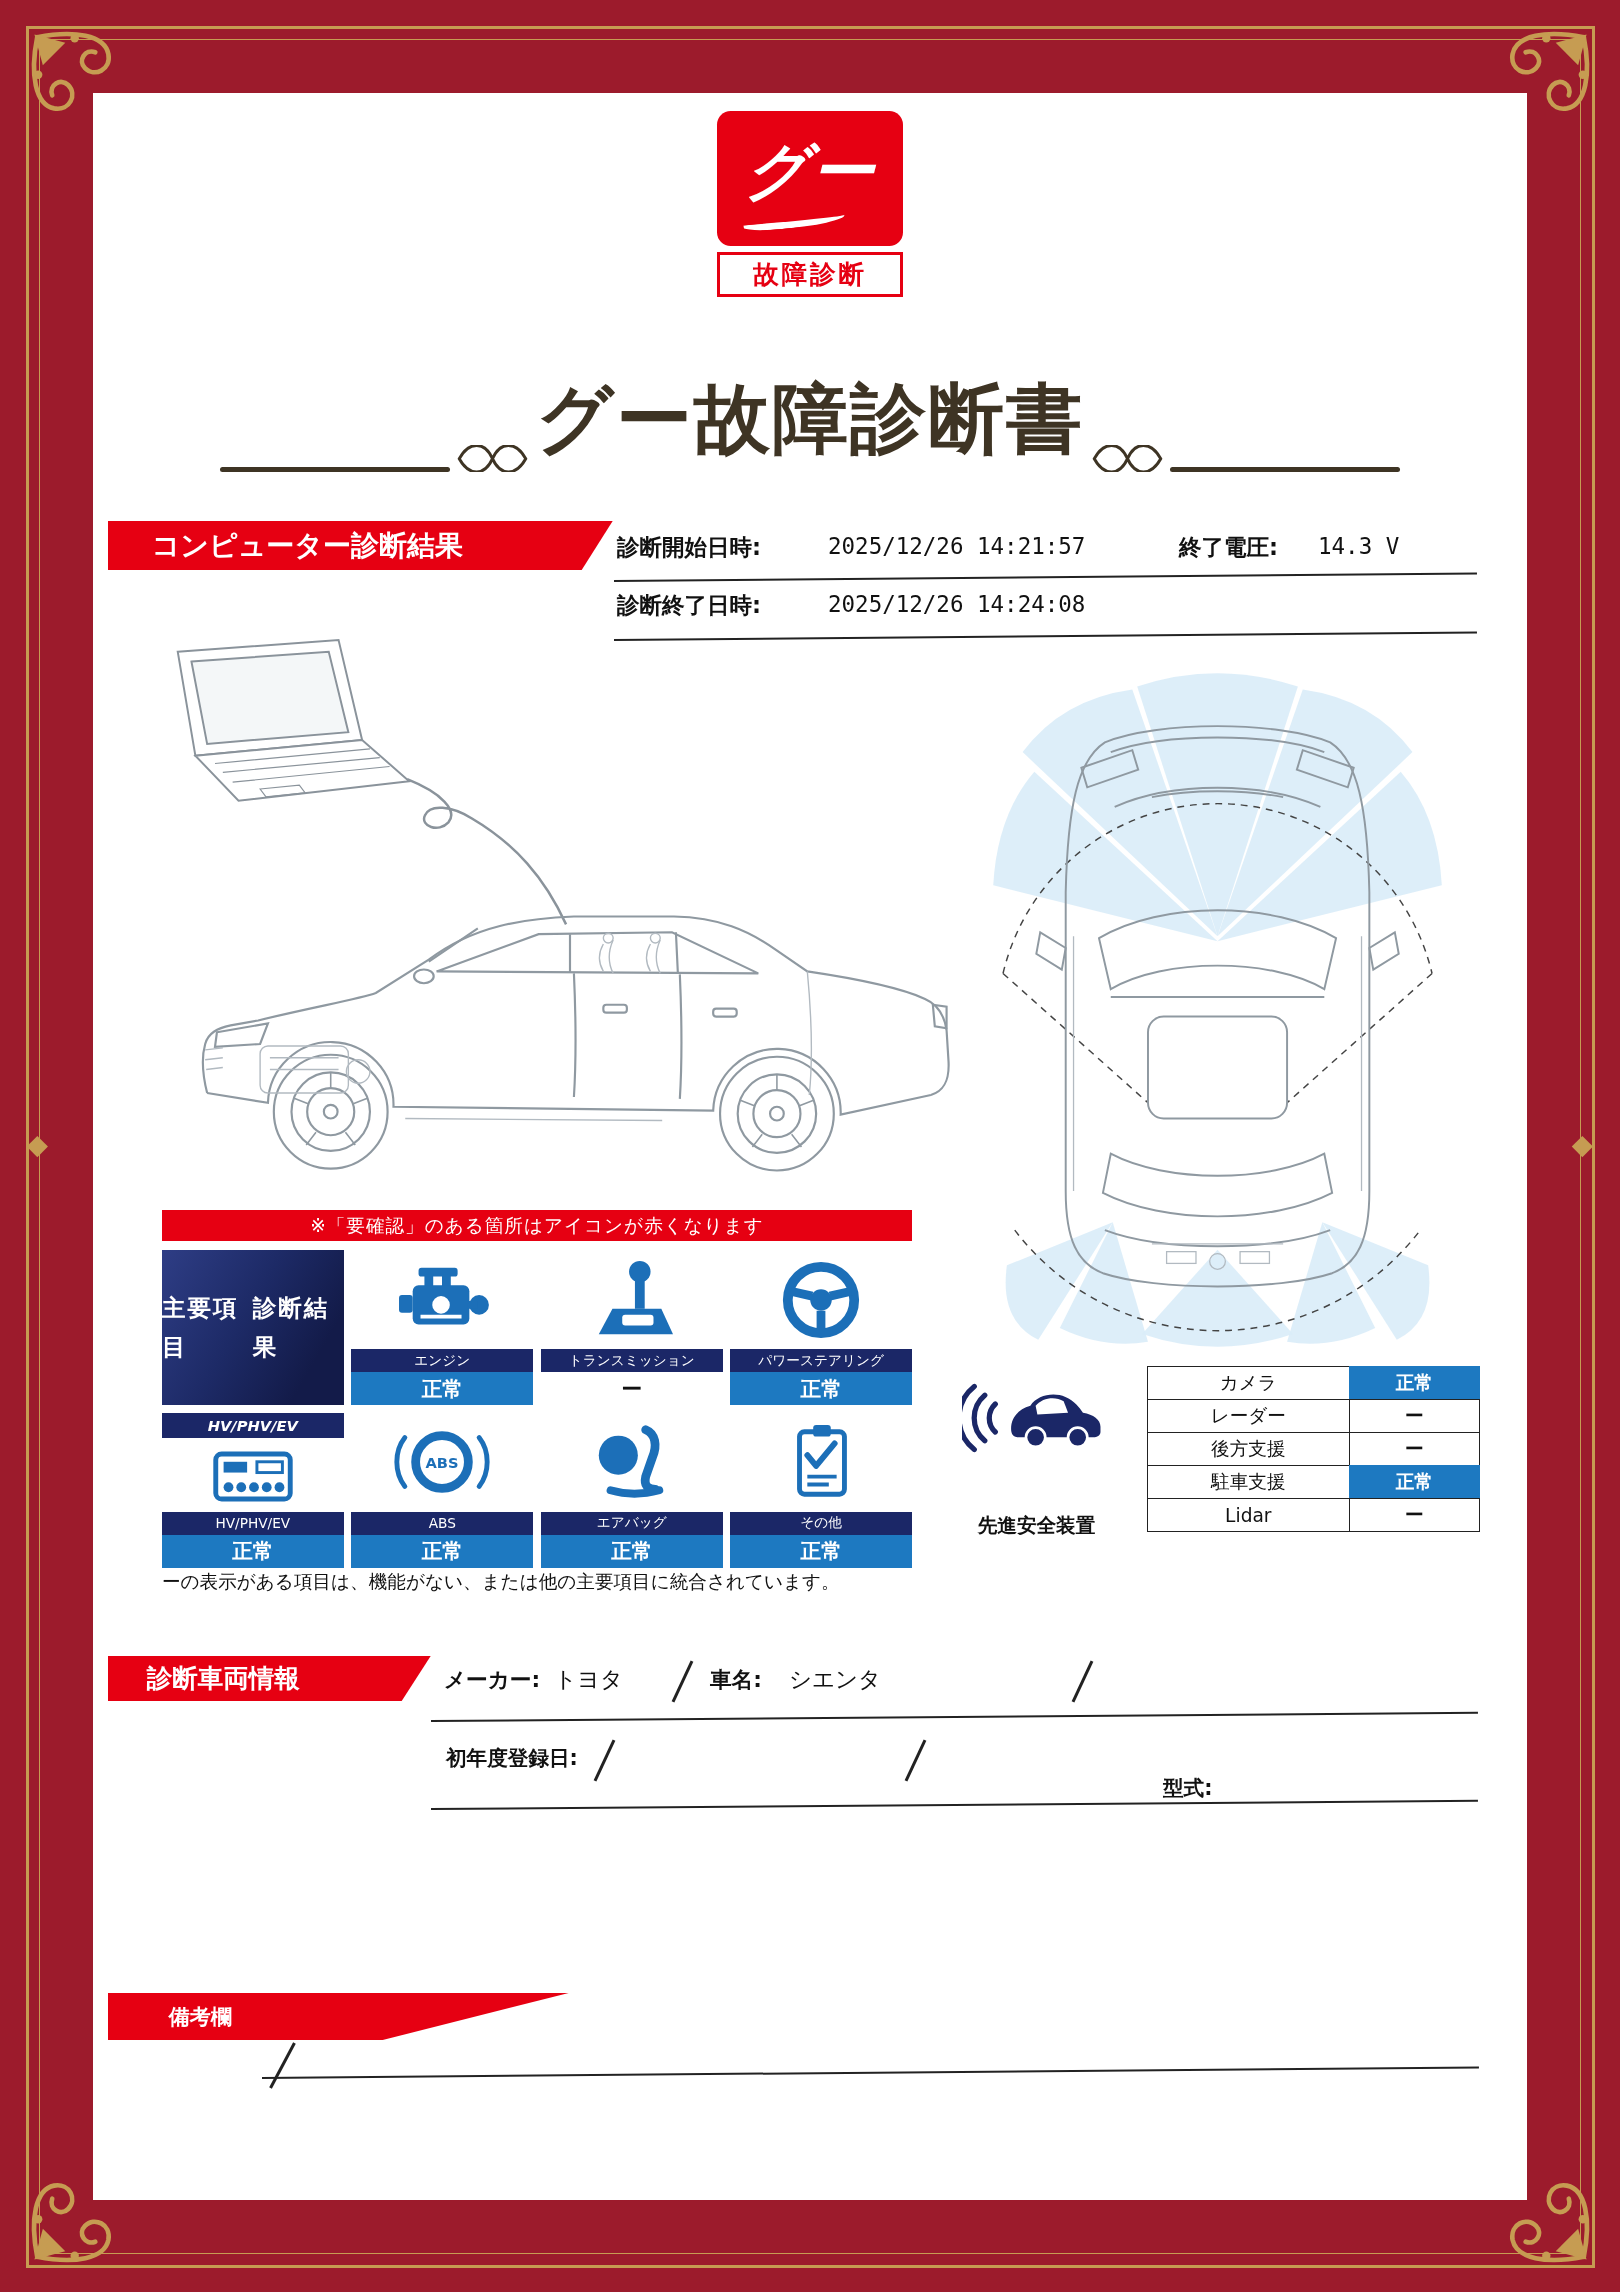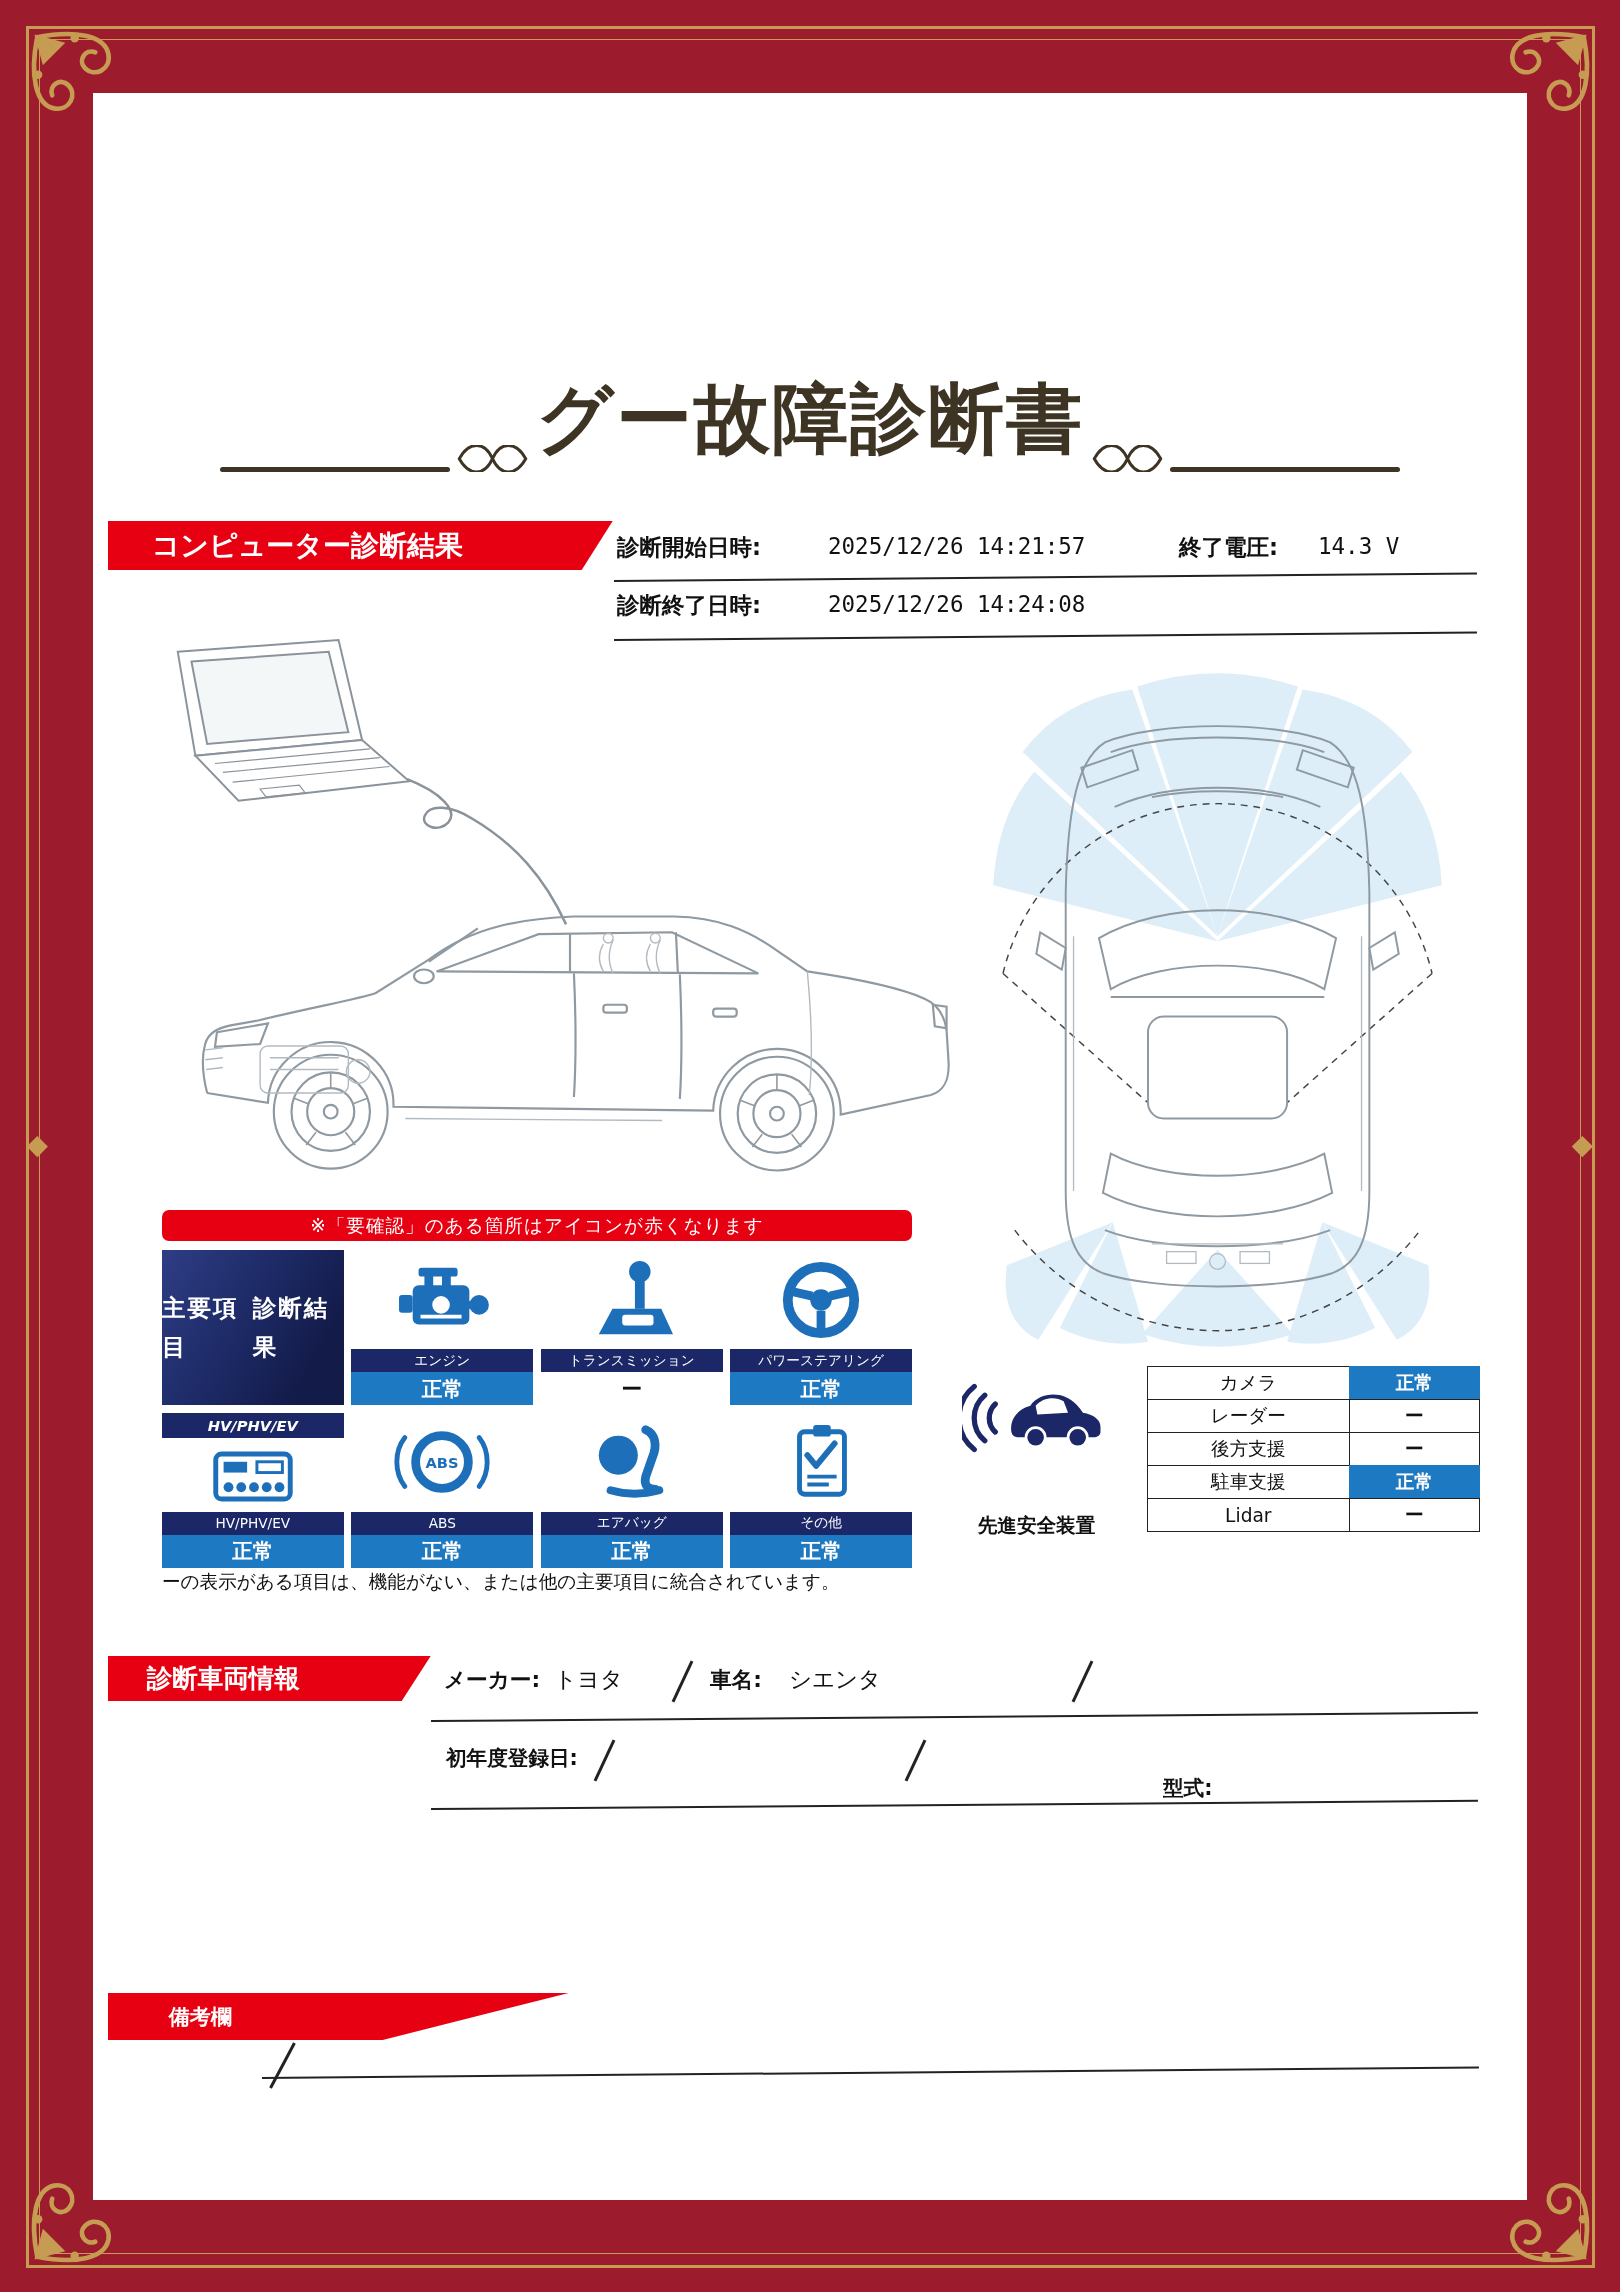--- a/index.html
+++ b/index.html
@@ -46,21 +46,21 @@
   #banner-computer{left:14.7px;top:428px;width:505px;height:49px;font-size:28px;padding-left:44px;clip-path:polygon(0 0,100% 0,calc(100% - 31px) 100%,0 100%);}
   #banner-vehicle{left:14.7px;top:1563px;width:323px;height:45px;font-size:25.5px;padding-left:39px;clip-path:polygon(0 0,100% 0,calc(100% - 29px) 100%,0 100%);}
   #banner-remarks{left:14.7px;top:1900px;width:461px;height:47px;font-size:21px;padding-left:61px;clip-path:polygon(0 0,100% 0,calc(100% - 186px) 100%,0 100%);font-family:Liberation Serif, serif;}
 
   .dt-label{position:absolute;font-weight:bold;font-size:22.5px;color:var(--ink);white-space:nowrap;}
   .dt-value{position:absolute;font-family:"DejaVu Sans Mono",monospace;font-size:22.5px;color:var(--ink);white-space:nowrap;}
   .ruled{position:absolute;border-top:2px solid #222;transform-origin:left center;}
   .tick{position:absolute;width:2.9px;background:#222;transform:rotate(25deg);transform-origin:center;}
 
   
-  .note-bar{position:absolute;left:69px;top:1117px;width:750px;height:31px;background:var(--red);color:#fff;font-size:18.6px;display:flex;align-items:center;justify-content:center;letter-spacing:1px;border-radius:7px;}
+  .note-bar{position:absolute;left:69px;top:1117px;width:750px;height:31px;background:var(--red);color:#fff;font-size:18.6px;display:flex;align-items:center;justify-content:center;letter-spacing:1px;}
   .diag-grid{position:absolute;left:69px;top:1157px;width:750px;display:grid;grid-template-columns:repeat(4,1fr);gap:7.8px;}
   .cell{height:155px;display:flex;flex-direction:column;background:#fff;}
   .cell .icon-area{flex:1;display:flex;align-items:center;justify-content:center;overflow:hidden;}
   .cell .lbl{height:23px;background:var(--navy);color:#fff;font-size:13.7px;display:flex;align-items:center;justify-content:center;white-space:nowrap;}
   .cell .sts{height:33px;background:var(--blue);color:#fff;font-weight:bold;font-size:20.6px;display:flex;align-items:center;justify-content:center;}
   .cell .sts.dash{background:#fff;color:var(--ink);}
   .hv-head{height:25.5px;background:var(--navy);color:#fff;font-weight:bold;font-style:italic;font-size:14.7px;display:flex;align-items:center;justify-content:center;}
   .main-box{height:155px;background:linear-gradient(120deg,#2e3d85 0%,#1d2a66 45%,#131b49 80%);color:#fff;display:flex;flex-direction:row;align-items:center;justify-content:center;font-size:23.5px;font-weight:bold;line-height:1.65;letter-spacing:2px;}
   .footnote{position:absolute;left:69px;top:1476px;font-size:18.6px;color:var(--ink);white-space:nowrap;}
 
@@ -121,20 +121,27 @@
     </g>
     <path d="M9,9 L42,18 L18,42 Z" fill="#c69c52"></path>
     <circle cx="52" cy="13" r="4.5" fill="#c69c52"></circle>
     <circle cx="13" cy="52" r="4.5" fill="#c69c52"></circle>
   </svg>
   <div class="edge-diamond" style="left:30px;top:1139px;"></div>
   <div class="edge-diamond" style="right:30px;top:1139px;"></div>
 
   <div class="page">
 
+    <div class="logo">
+      <div class="logo-box">
+        <span class="logo-main">グー</span>
+        <span class="logo-swoosh"></span>
+      </div>
+      <div class="logo-band">故障診断</div>
+    </div>
 
     <div class="title-row">
       <div class="title-line"></div>
       <svg class="flourish" width="71" height="27.4" viewBox="0 0 72 28">
         <path d="M2,14 C12,-4 28,-4 36,14 C44,32 60,32 70,14 M2,14 C12,32 28,32 36,14 C44,-4 60,-4 70,14" fill="none" stroke="#3e3424" stroke-width="3" stroke-linecap="round"></path>
       </svg>
       <div class="title-text">グー故障診断書</div>
       <svg class="flourish" width="71" height="27.4" viewBox="0 0 72 28">
         <path d="M2,14 C12,-4 28,-4 36,14 C44,32 60,32 70,14 M2,14 C12,32 28,32 36,14 C44,-4 60,-4 70,14" fill="none" stroke="#3e3424" stroke-width="3" stroke-linecap="round"></path>
       </svg>

